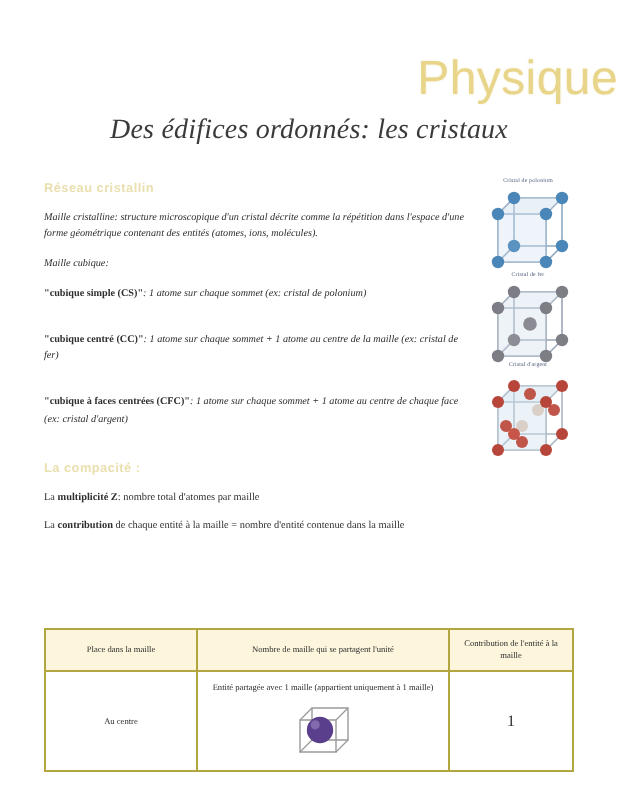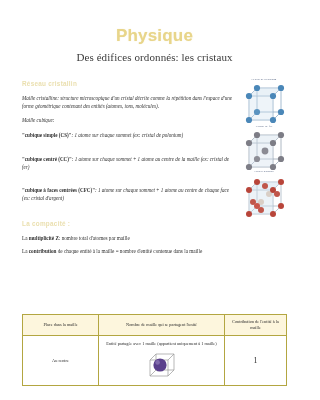--- a/index.html
+++ b/index.html
@@ -11,33 +11,34 @@
   }
   .page {
     position: relative;
     width: 309px; height: 400px;
     background: #ffffff;
     padding: 0;
   }
 
   
   .title {
-    text-align: center;
+    text-align: right;
     font-family: "Liberation Sans", sans-serif;
-    font-weight: bold;
-    font-size: 17px;
+    font-weight: normal;
+    font-size: 24px;
     letter-spacing: 0.2px;
     color: #e8d58a;
     margin-top: 27px;
     line-height: 1.05;
     text-shadow: 0 0 1px rgba(232,213,138,0.5);
   }
   .subtitle {
     text-align: center;
-    font-size: 11px;
+    font-style: italic;
+    font-size: 14px;
     color: #3a3a3a;
     margin-top: 6px;
     letter-spacing: 0.1px;
   }
 
   
   .content {
     position: relative;
     margin: 0 20px 0 22px;
   }

